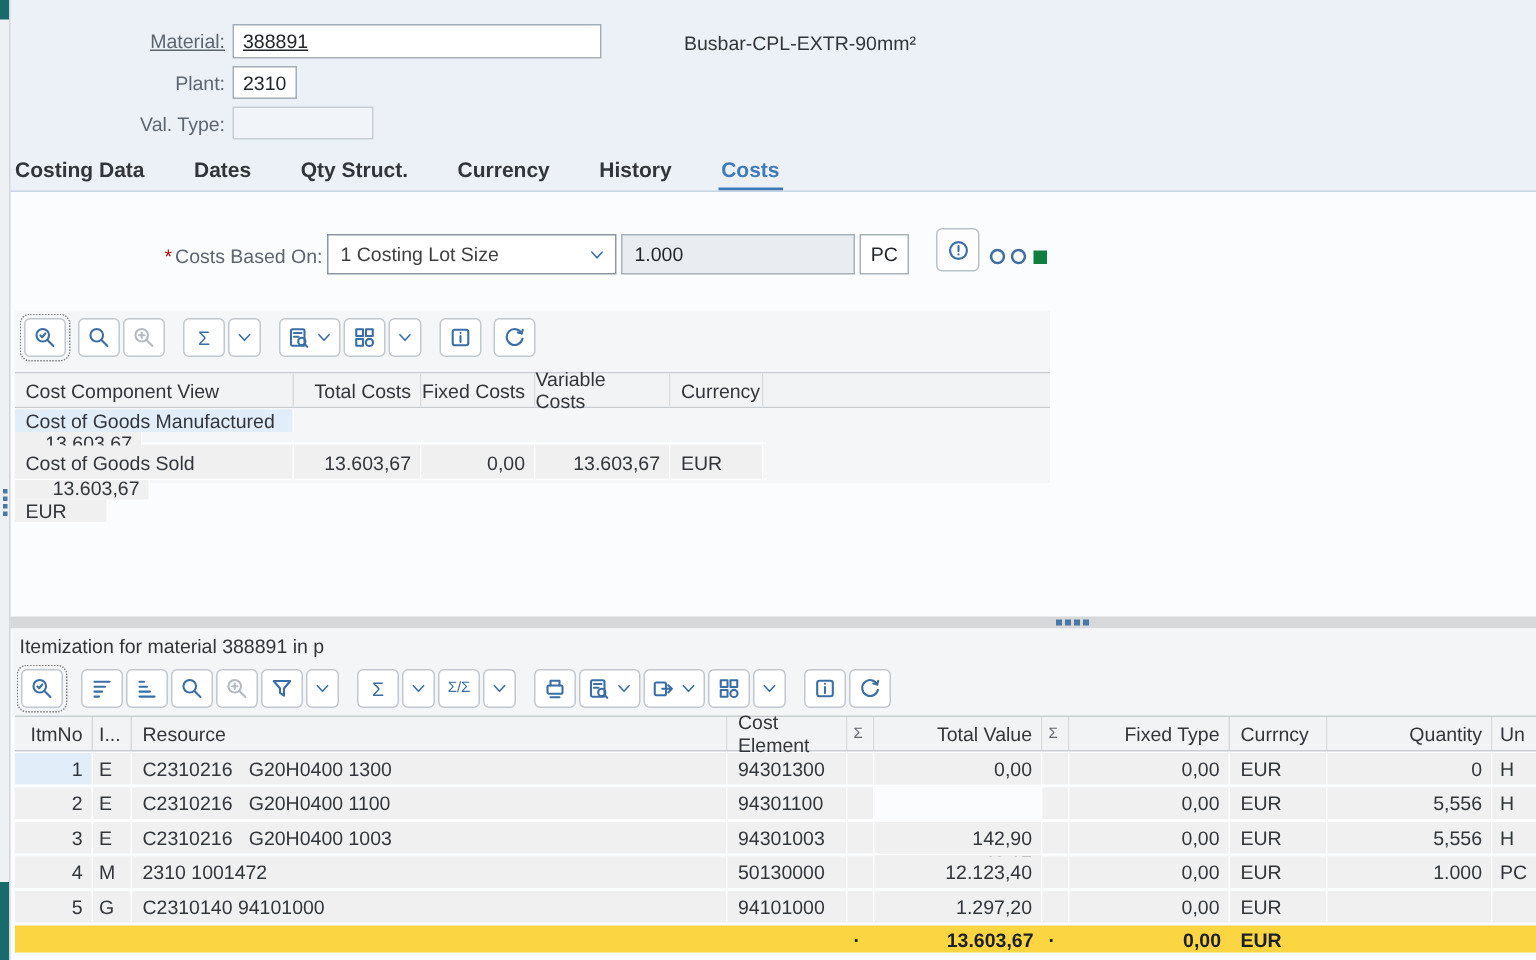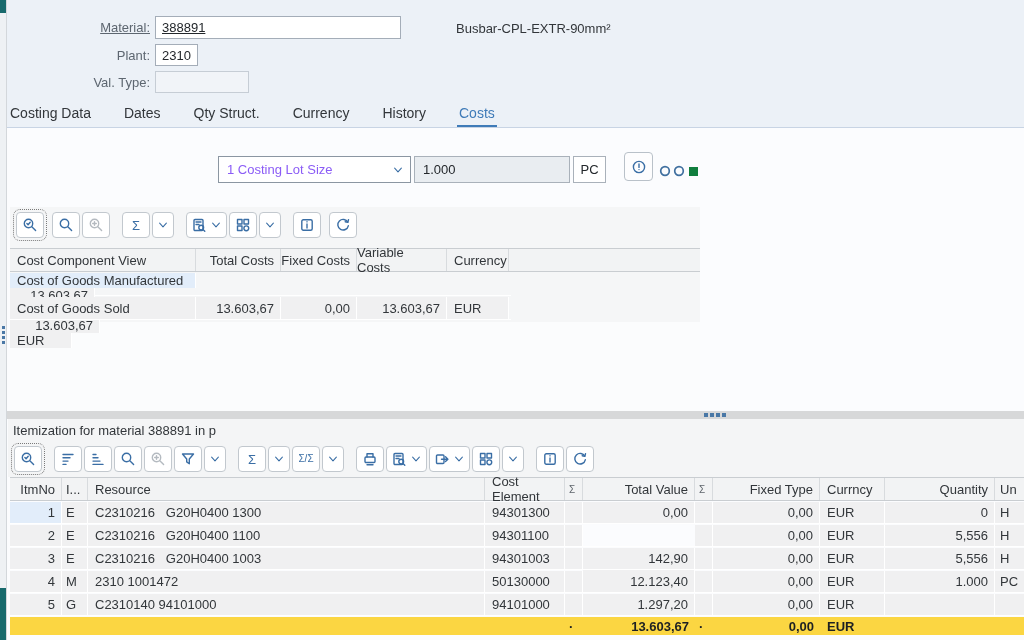--- a/index.html
+++ b/index.html
@@ -12,31 +12,31 @@
   .flabel { position:absolute; left:40px; width:110px; text-align:right; color:#5d6670; font-size:13px; }
   .flabel.link { text-decoration:underline; }
   .finput { position:absolute; background:#fff; border:1px solid #a4adb8; font-size:13px; color:#23272b;
             padding:0 6px; display:flex; align-items:center; }
   .finput.link-val { text-decoration:underline; }
   .finput.disabled { background:#f1f4f8; border-color:#c6cdd5; }
   .fdesc { position:absolute; color:#32363a; font-size:13px; }
 
   
   .tabs { position:absolute; left:0; top:100px; width:1024px; height:27px; display:flex; align-items:flex-end; }
-  .tab { font-size:14px; color:#32363a; margin-right:29px; padding:3px 2px 6px 2px; cursor:default; }
+  .tab { font-size:14px; color:#32363a; margin-right:29px; padding:3px 2px 6px 2px; cursor:default;font-weight:bold; }
   .tab:first-child { margin-left:8px; }
   .tab.active { color:#3f7bb8; border-bottom:2px solid #3f7bb8; padding-bottom:4px; }
   .tabsep { position:absolute; left:0; top:127px; width:1024px; height:1px; background:#c8d4e4; }
 
   
   .cbo-label { position:absolute; left:0; top:163px; width:215px; text-align:right; color:#5d6670; }
   .req { color:#bb0000; margin-right:2px; }
   .dropdown { position:absolute; left:218px; top:156px; width:193px; height:27px; background:#fff;
               border:1px solid #8b96a2; display:flex; align-items:center; padding:0 6px 0 8px; }
-  .dropdown .dval { flex:1; font-size:13px; color:#8b5cf6; }
+  .dropdown .dval { flex:1; font-size:13px; color:#404040; }
   .ro-field { position:absolute; left:414px; top:156px; width:156px; height:27px; background:#e9edf1;
               border:1px solid #a9b1ba; display:flex; align-items:center; padding-left:8px; color:#23272b; }
   .unit-field { position:absolute; left:573px; top:156px; width:33px; height:27px; background:#fff;
                 border:1px solid #a9b1ba; display:flex; align-items:center; justify-content:center; color:#23272b; }
   .sq-btn { position:absolute; left:624px; top:152px; width:29px; height:29px; background:#fdfdfe;
             border:1px solid #b9c1c9; border-radius:4px; display:flex; align-items:center; justify-content:center; }
   .status { position:absolute; left:659px; top:165px; display:flex; align-items:center; gap:2px; }
   .status .gsq { width:9px; height:9px; background:#107e3e; margin-left:2px; }
 
   
@@ -110,20 +110,21 @@
   <div class="tabs">
     <div class="tab">Costing Data</div>
     <div class="tab">Dates</div>
     <div class="tab">Qty Struct.</div>
     <div class="tab">Currency</div>
     <div class="tab">History</div>
     <div class="tab active">Costs</div>
   </div>
   <div class="tabsep"></div>
 
+  <div class="cbo-label"><span class="req">*</span><span>Costs Based On:</span></div>
   <div class="dropdown">
     <span class="dval">1 Costing Lot Size</span>
     <svg class="ic sm" viewBox="0 0 16 16">
         <path d="M3.5,5.5 L8,10.5 L12.5,5.5"></path>
       </svg>
   </div>
   <div class="ro-field">1.000</div>
   <div class="unit-field">PC</div>
   <div class="sq-btn">
     <svg class="ic" viewBox="0 0 16 16">

